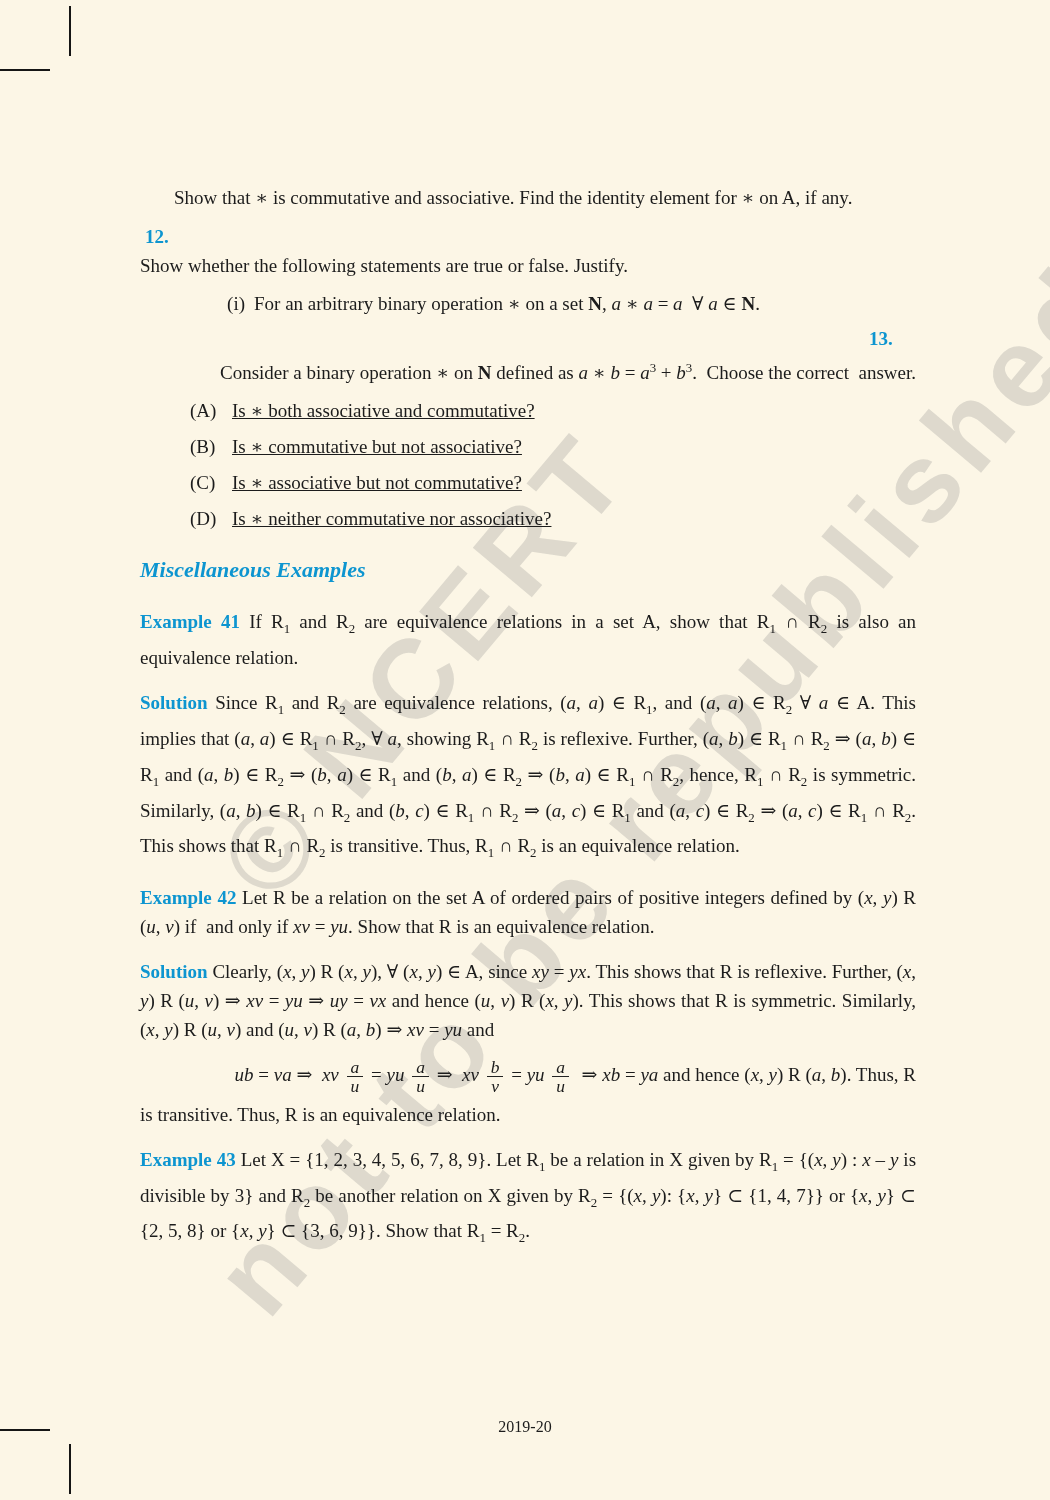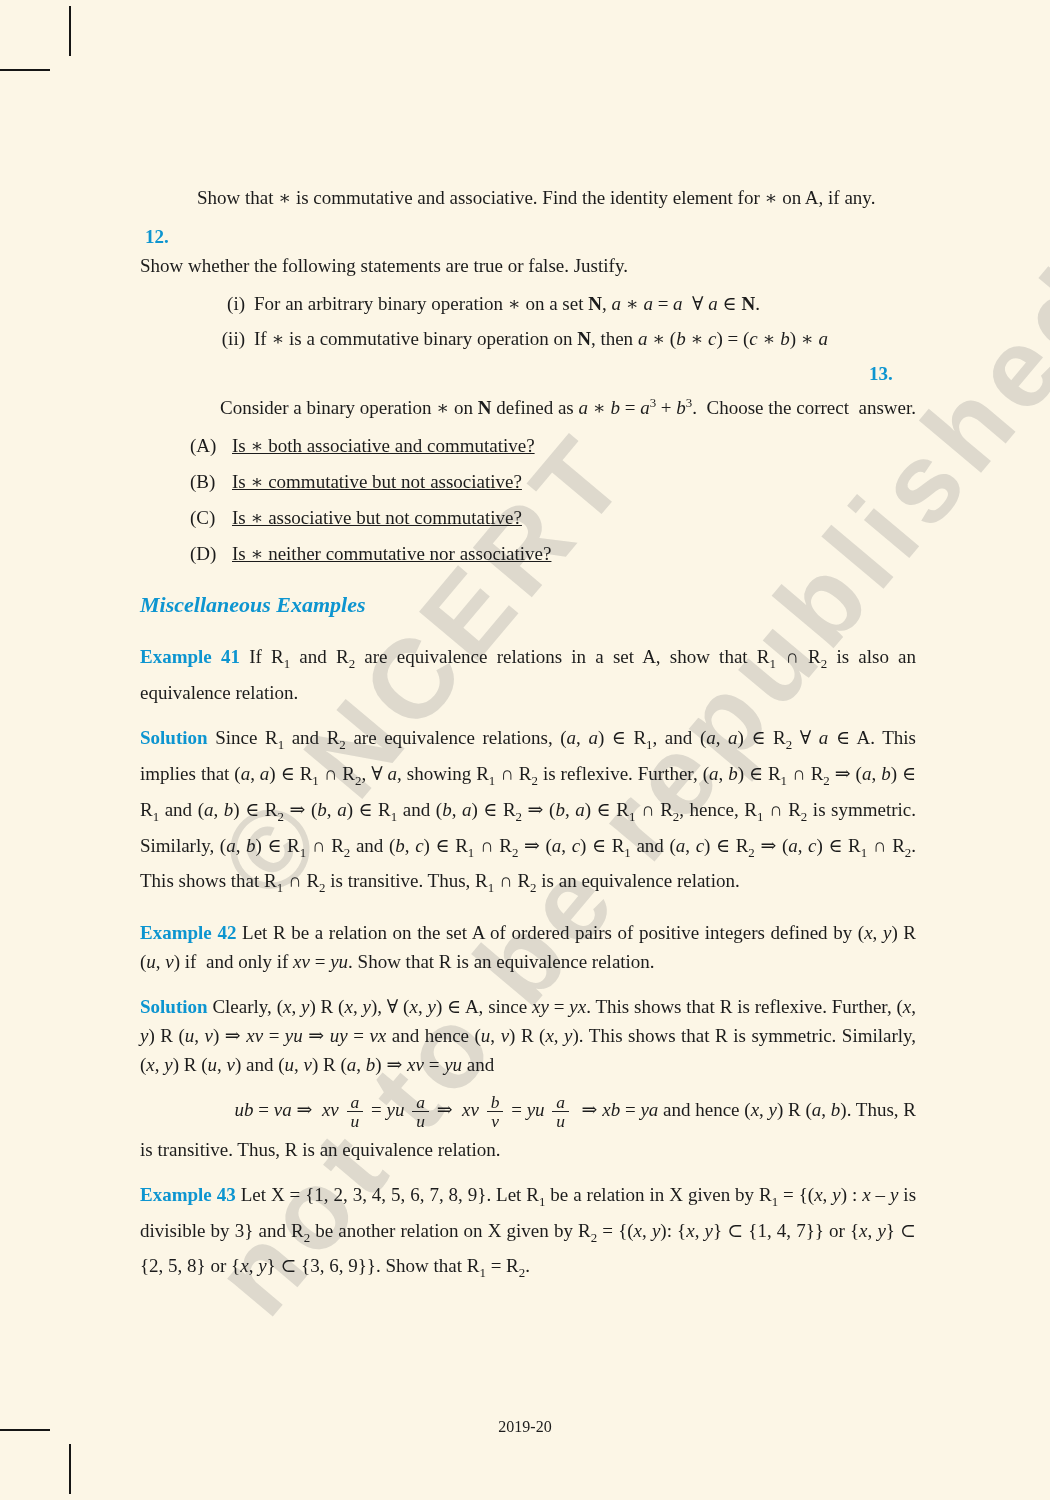--- a/index.html
+++ b/index.html
@@ -36,21 +36,21 @@
   .content {
     position:absolute; left:140px; top:183px; width:776px; z-index:1;
     font-size:19px; line-height:29px;
   }
   .running-head { font-size:16px; letter-spacing:0.5px; margin-bottom:24px; }
   .running-head .pgnum { display:inline-block; margin-right:42px; }
 
   .blue { color:#0d95d0; font-weight:bold; }
 
   p.para { text-align:justify; margin-bottom:10px; }
-  .hang { margin-left:57px; }
+  .hang { margin-left:34px; }
 
   .numitem { display:flex; margin-bottom:9px;flex-direction:column; }
   .numitem .num { width:52px; padding-left:5px; color:#0d95d0; font-weight:bold; flex:none; }
   .numitem .itext { flex:1; text-align:justify; }
 
   .subitem { display:flex; margin-left:60px; margin-bottom:6px; }
   .subitem .slabel { width:45px; text-align:right; margin-right:9px; flex:none; }
   .subitem .stext { flex:1; }
 
   .choice { display:flex; margin-left:50px; margin-bottom:7px; }
@@ -104,24 +104,20 @@
     <p class="para hang">Show that ∗ is commutative and associative. Find the identity element for ∗ on A, if any.</p>
 
     <div class="numitem">
       <span class="num">12.</span>
       <div class="itext">Show whether the following statements are true or false. Justify.</div>
     </div>
 
     <div class="subitem">
       <span class="slabel">(i)</span>
       <div class="stext">For an arbitrary binary operation ∗ on a set <b>N</b>, <i>a</i> ∗ <i>a</i> = <i>a</i> &nbsp;∀ <i>a</i> ∈ <b>N</b>.</div>
-    </div>
-    <div class="subitem">
-      <span class="slabel">(ii)</span>
-      <div class="stext">If ∗ is a commutative binary operation on <b>N</b>, then <i>a</i> ∗ (<i>b</i> ∗ <i>c</i>) = (<i>c</i> ∗ <i>b</i>) ∗ <i>a</i></div>
     </div>
 
     <div class="numitem" style="margin-top:0;align-items:flex-end;">
       <span class="num">13.</span>
       <div class="itext">Consider a binary operation ∗ on <b>N</b> defined as <i>a</i> ∗ <i>b</i> = <i>a</i><sup>3</sup> + <i>b</i><sup>3</sup>.&nbsp; Choose the correct&nbsp; answer.</div>
     </div>
 
     <div class="choice">
       <span class="clabel">(A)</span>
       <div class="ctext">Is ∗ both associative and commutative?</div>

